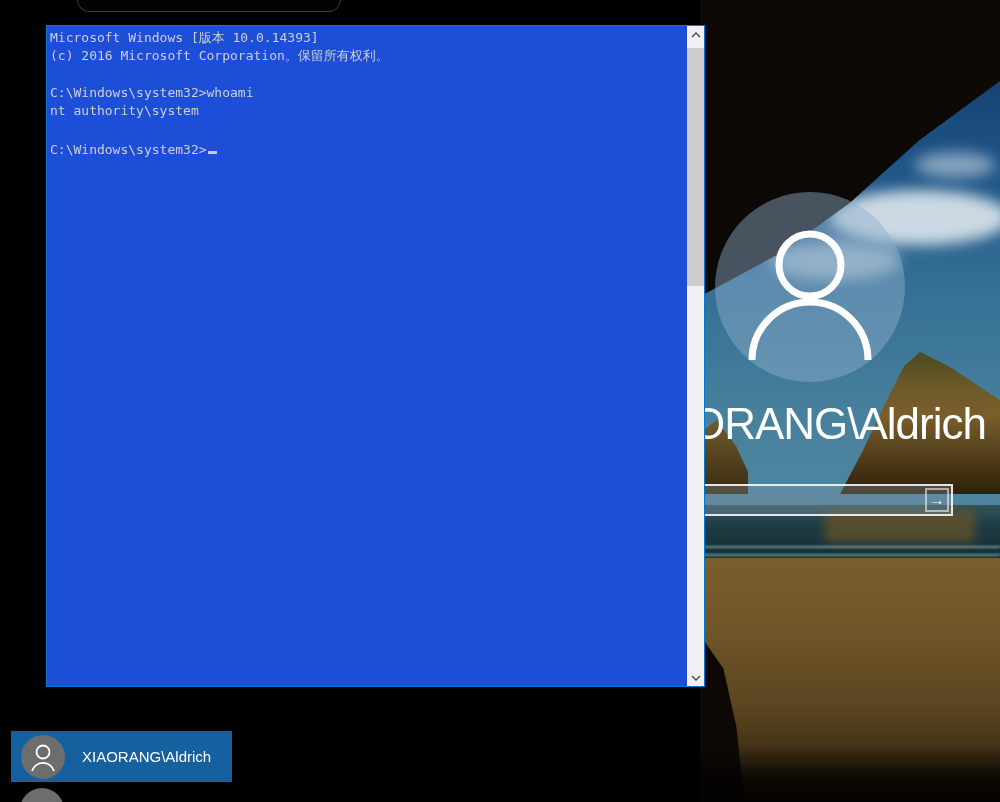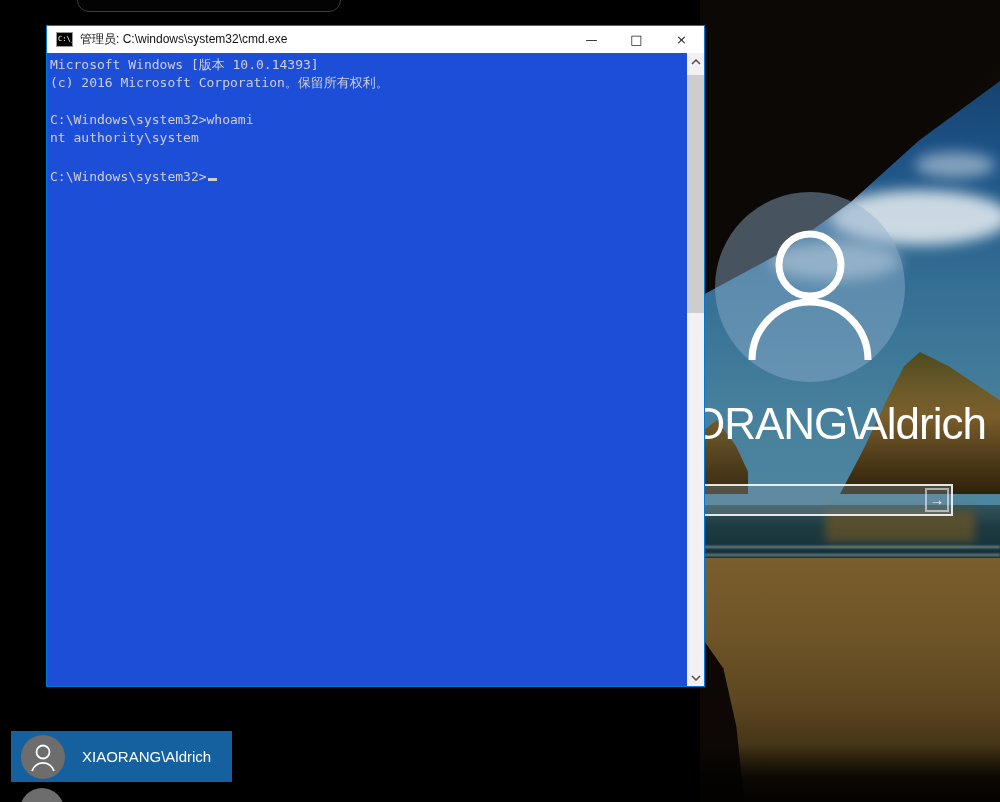--- a/index.html
+++ b/index.html
@@ -113,33 +113,20 @@
 <div class="pwd">
   <input type="password" value="" style="">
   <div class="submit">
     <span>→</span>
   </div>
 </div>
 
 <div class="flyout-remnant"></div>
 
 <div class="cmd">
-  <div class="titlebar">
-    <div class="cmd-icon">C:\_</div>
-    <div class="title-text">管理员: C:\windows\system32\cmd.exe</div>
-    <div class="ctrl min">
-      <span>—</span>
-    </div>
-    <div class="ctrl">
-      <span>□</span>
-    </div>
-    <div class="ctrl">
-      <span>×</span>
-    </div>
-  </div>
   <div class="win-body">
     <div class="console"><span class="text">Microsoft Windows [版本 10.0.14393]
 (c) 2016 Microsoft Corporation。保留所有权利。
 
 C:\Windows\system32&gt;whoami
 nt authority\system
 
 C:\Windows\system32&gt;</span><span class="cursor"></span></div>
     <div class="scrollbar">
       <div class="sb-btn sb-up">

